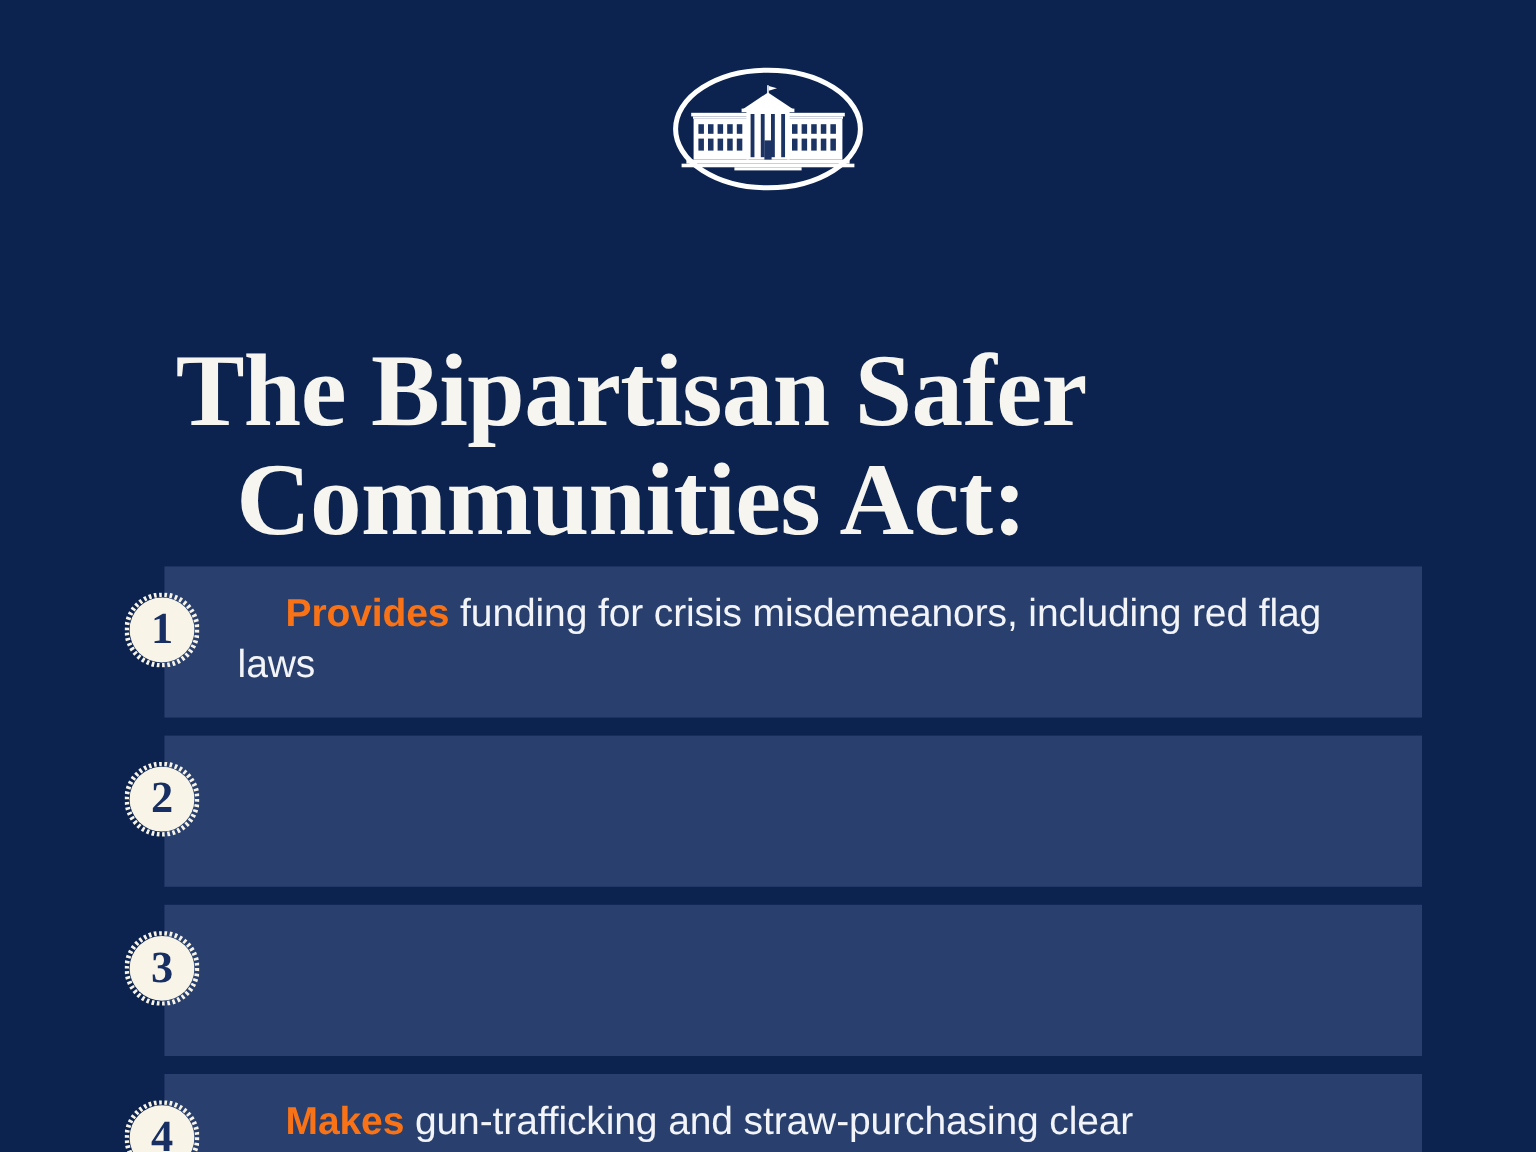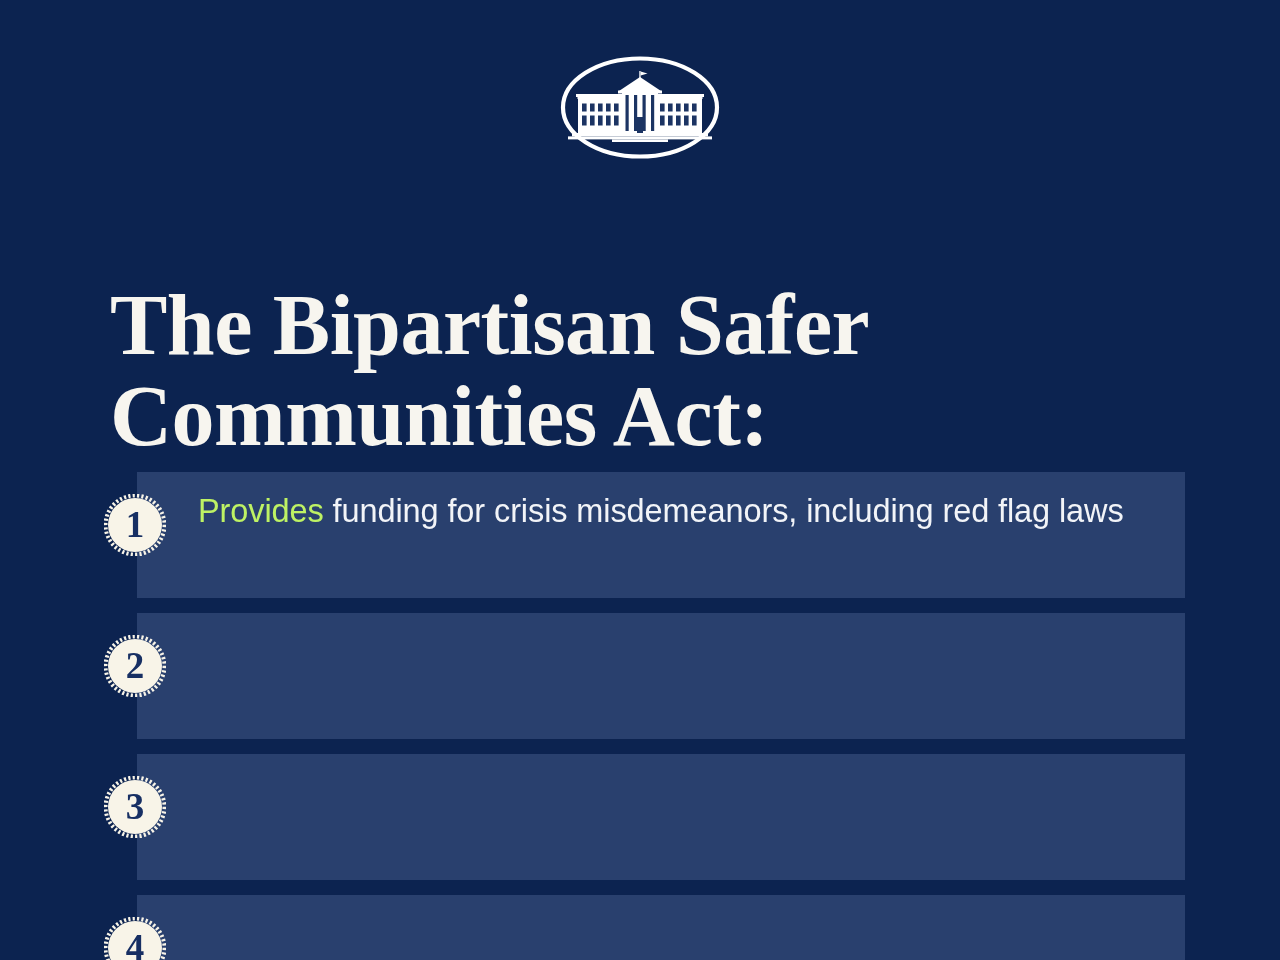--- a/index.html
+++ b/index.html
@@ -28,20 +28,21 @@
     justify-content: center;
   }
   .seal-svg { display: block; }
 
   
   .title {
     position: absolute;
     top: 222px;
     left: 0;
     width: 1052px;
+    text-align: center;
     font-family: "Liberation Serif", "DejaVu Serif", serif;
     font-weight: bold;
     font-size: 86px;
     line-height: 1.06;
     letter-spacing: -0.5px;
     color: #f7f5ef;
     padding: 0 110px;
     box-sizing: border-box;
   }
 
@@ -96,22 +97,23 @@
     left: 198px;
     right: 110px;
     top: 18px;
     font-size: 32.5px;
     line-height: 1.30;
     color: #f2f4f8;
     font-weight: 400;
     letter-spacing: -0.1px;
   }
   .row-text b {
-    font-weight: normal;
-    color: #bef264;
+    font-weight: bold;
+    color: #f97316;
+    margin-left: 40px;
   }
 </style>
 </head>
 <body>
 
 <div class="seal-wrap">
   <svg class="seal-svg" width="160" height="105" viewBox="0 0 160 105">
     <ellipse cx="80" cy="52.5" rx="77" ry="49" fill="none" stroke="#ffffff" stroke-width="4.2"></ellipse>
     <g fill="#ffffff">
 
@@ -218,15 +220,18 @@
 
   <div class="row">
     <div class="row-panel"></div>
     <div class="badge">
       <svg width="62" height="62" viewBox="0 0 62 62">
         <circle cx="31" cy="31" r="29.5" fill="none" stroke="#f8f4e8" stroke-width="4" stroke-dasharray="2.2 2.2"></circle>
         <circle cx="31" cy="31" r="27" fill="#f8f4e8"></circle>
       </svg>
       <span class="badge-num">4</span>
     </div>
+    <div class="row-text">
+      <b>Makes</b><span> gun-trafficking and straw-purchasing clear</span>
+    </div>
   </div>
 
 </div>
 
 </body></html>

